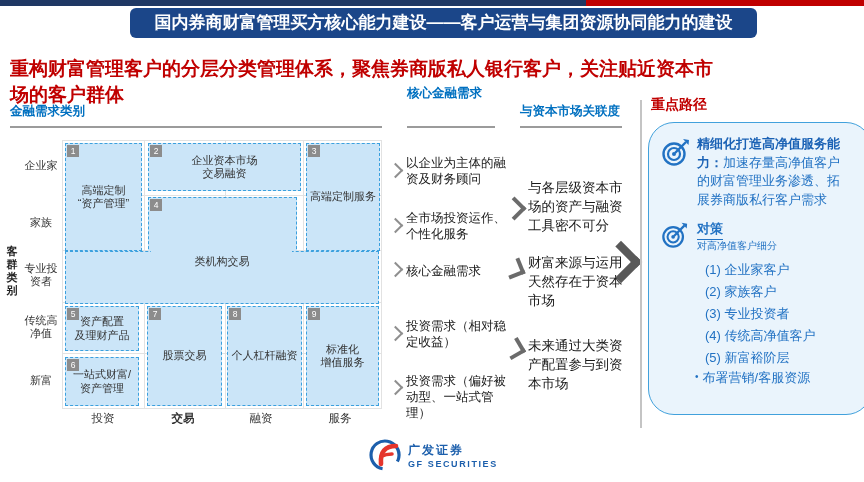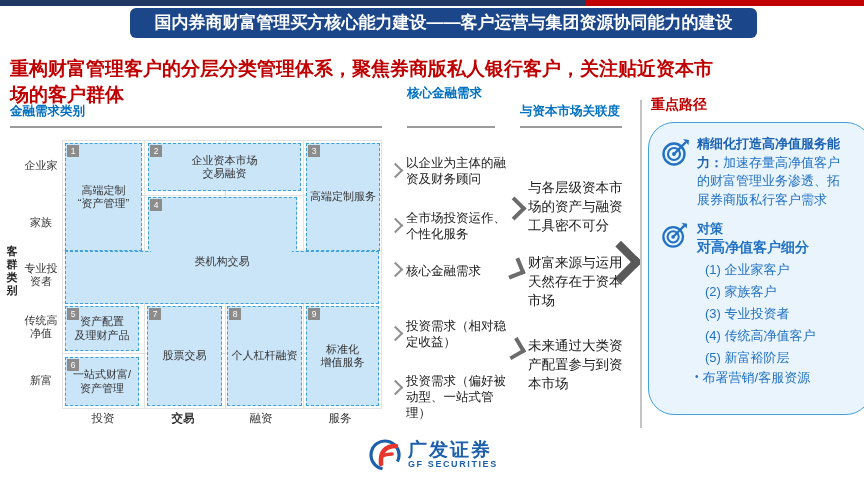--- a/index.html
+++ b/index.html
@@ -42,28 +42,28 @@
   .vline{position:absolute;left:640px;top:100px;width:2px;height:328px;background:#C4C4C4;}
   .path-h{position:absolute;left:651px;top:96px;color:#C00000;font-weight:bold;font-size:14px;}
   .panel{position:absolute;left:648px;top:122px;width:210px;height:291px;background:#EAF4FC;
          border:1.5px solid #41A1DC;border-radius:26px;z-index:2;padding-left:12px;}
   .panel .ico1{position:absolute;left:12px;top:14px;}
   .panel .ico2{position:absolute;left:12px;top:98px;}
   .goal{position:absolute;left:48px;top:12px;width:152px;font-size:13px;line-height:18.5px;color:#2272C3;}
   .goal b{color:#1B62B5;}
   .strategy-t{position:absolute;left:48px;top:97px;font-size:13px;font-weight:bold;color:#2272C3;
               border-bottom:1.5px solid #2272C3;padding-bottom:1px;font-family:Liberation Serif, serif;}
-  .strategy-s{position:absolute;left:48px;top:116px;font-size:14px;color:#2272C3;font-weight:bold;}
+  .strategy-s{position:absolute;left:48px;top:116px;font-size:10px;color:#2272C3;}
   .plist{position:absolute;left:56px;top:136px;font-size:13px;color:#2272C3;line-height:22px;}
   .pbullet{position:absolute;left:46px;top:246px;font-size:13px;color:#2272C3;}
   .pbullet .dot{font-size:10px;vertical-align:2px;margin-right:4px;}
   
   .logo-wrap{position:absolute;left:368px;top:438px;display:flex;align-items:center;}
   .logo-txt{margin-left:6px;}
-  .logo-cn{color:#1C5FAC;font-weight:bold;font-size:19px;letter-spacing:2px;line-height:18px;}
+  .logo-cn{color:#1C5FAC;font-weight:bold;font-size:12px;letter-spacing:2px;line-height:18px;}
   .logo-en{color:#1C5FAC;font-weight:bold;font-size:9px;letter-spacing:1.6px;line-height:11px;}
 </style>
 </head>
 <body>
 
 <div class="slide">
 
   <div class="bar-navy"></div>
   <div class="bar-red"></div>
   <div class="title-box">国内券商财富管理买方核心能力建设——客户运营与集团资源协同能力的建设</div>

